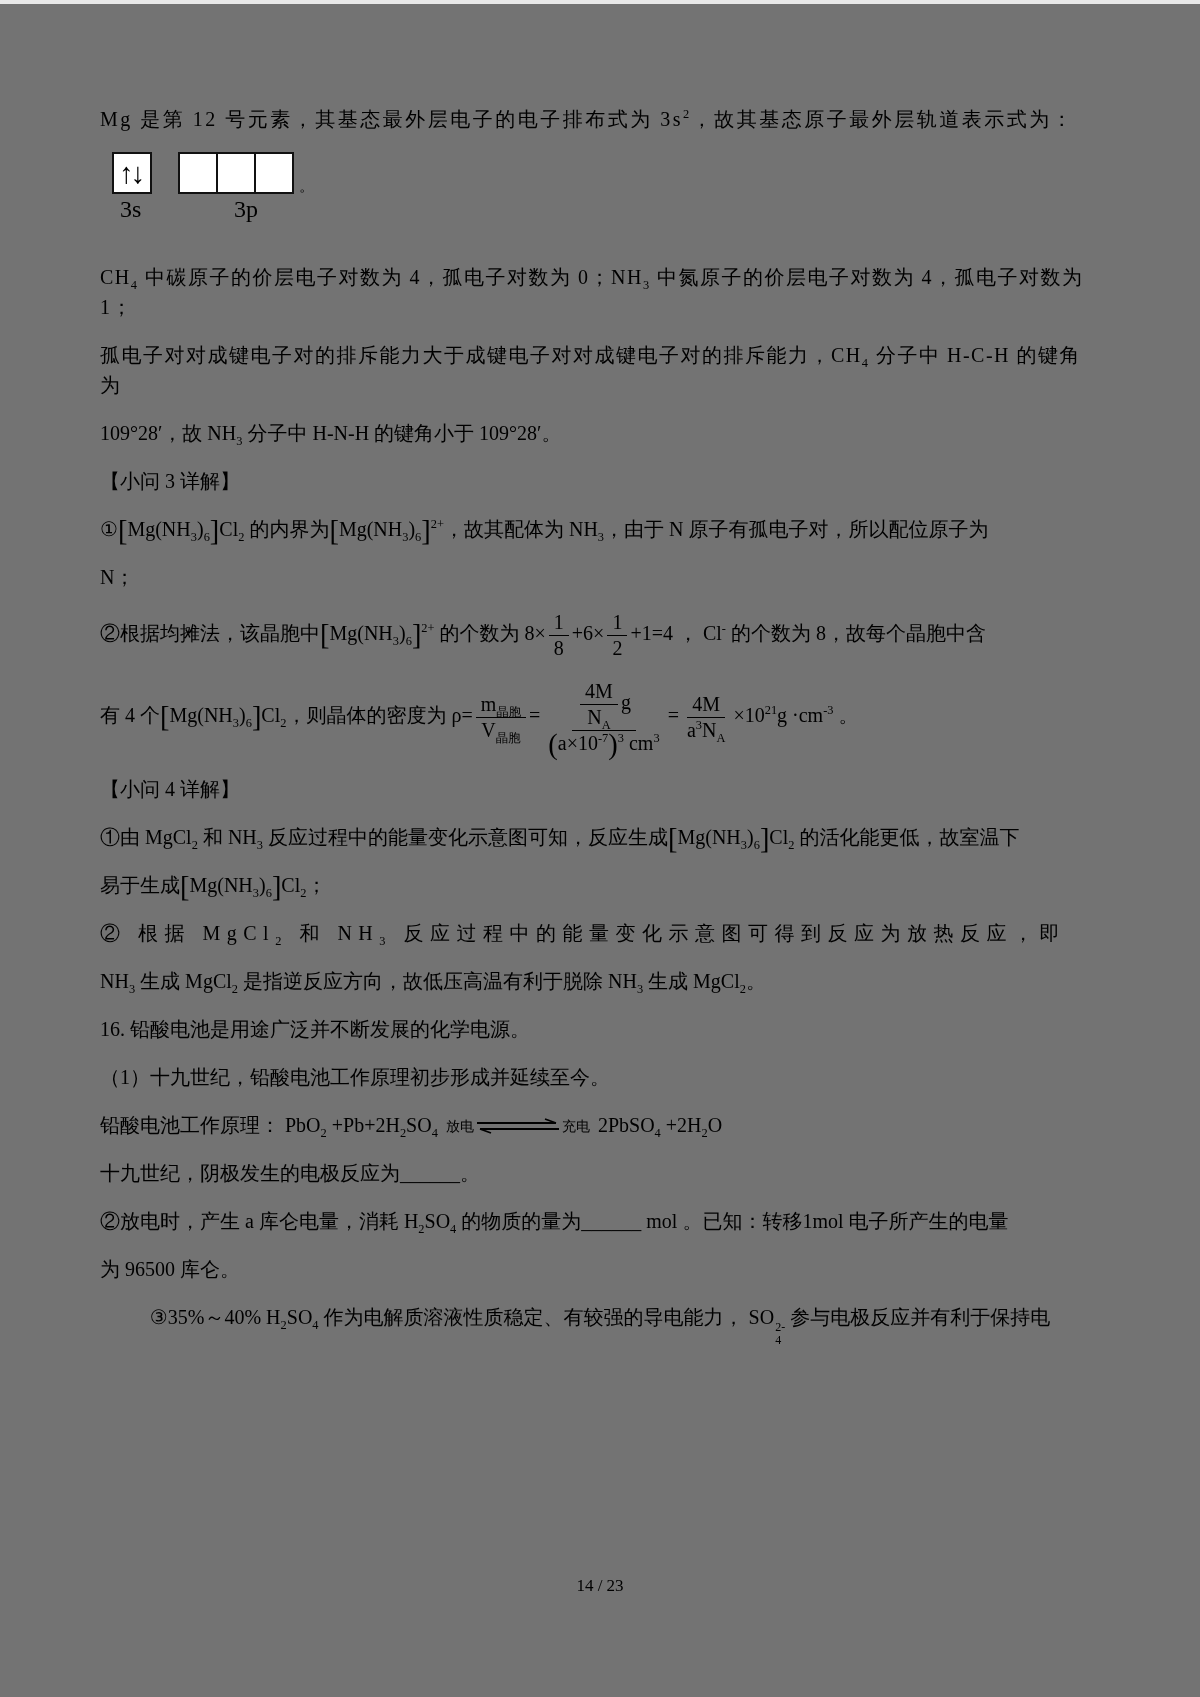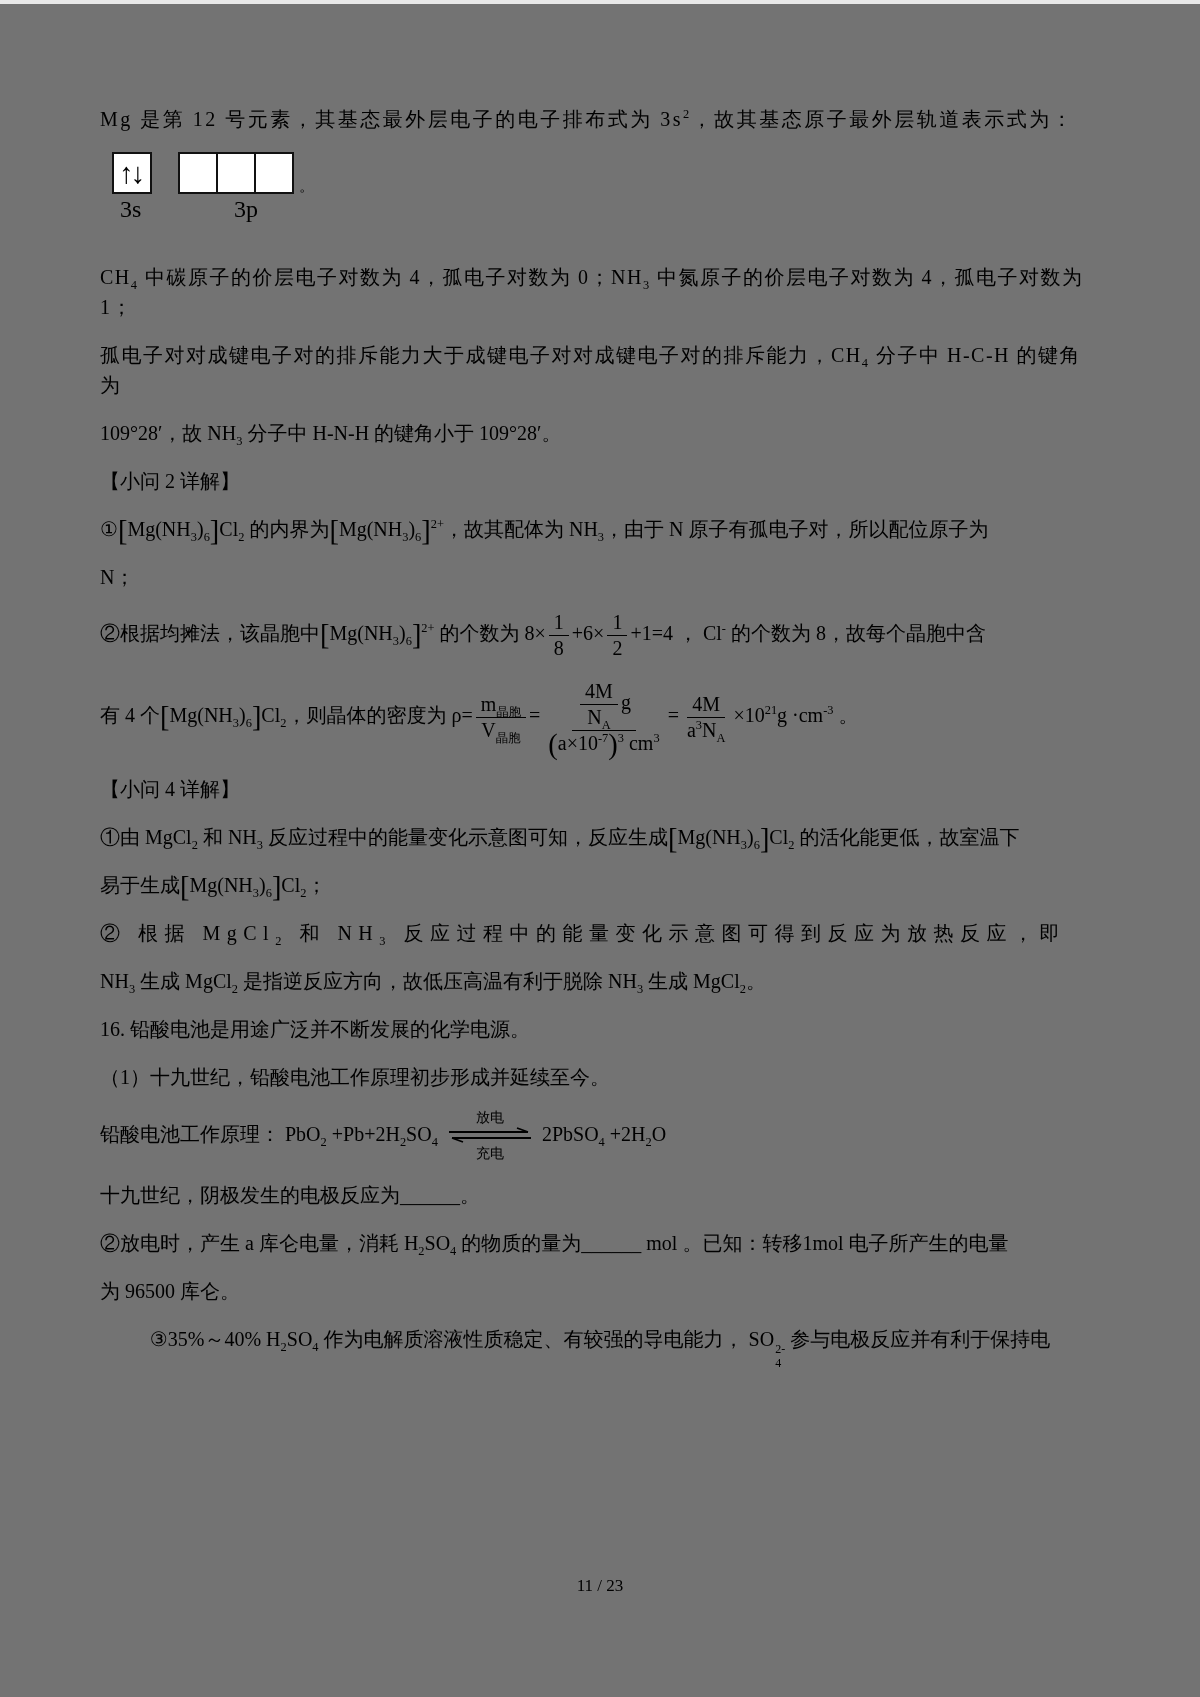--- a/index.html
+++ b/index.html
@@ -31,21 +31,21 @@
   .frac .fnum{display:block;border-bottom:1.7px solid #000;padding:0 5px;}
   .frac .fden{display:block;padding:0 5px;}
   .frac .frac{vertical-align:middle;}
   
   .ss{
     display:inline-flex;flex-direction:column;align-items:flex-start;
     font-size:0.6em;line-height:1.15;vertical-align:-0.55em;margin-left:1px;
   }
   
   .rxn{
-    display:inline-flex;flex-direction:column;align-items:center;
+    display:inline-flex;flex-direction:row;align-items:center;
     vertical-align:middle;margin:0 8px;line-height:1;
   }
   .rxn .rlbl{font-size:14px;line-height:1.15;}
   
   .orbital{position:relative;height:96px;margin:12px 0 14px 12px;}
   .orb-row{display:flex;align-items:flex-start;}
   .orb-box{width:40px;height:42px;border:2px solid #111;box-sizing:border-box;background:#fff;}
   .s-box{display:flex;align-items:center;justify-content:center;
          font-size:29px;font-weight:bold;letter-spacing:-3px;padding-right:3px;}
   .orb-gap{width:26px;}
@@ -102,21 +102,21 @@
     <div class="orb-labels" data-name="orbital-labels">
       <span class="lab-s" data-name="label-3s">3s</span>
       <span class="lab-p" data-name="label-3p">3p</span>
     </div>
   </div>
 
   <div id="flow-b" data-name="text-flow-main">
       <p class="ln" data-name="para-ch4-nh3-pairs">CH<sub>4</sub> 中碳原子的价层电子对数为 4，孤电子对数为 0；NH<sub>3</sub> 中氮原子的价层电子对数为 4，孤电子对数为 1；</p>
       <p class="ln" data-name="para-lone-pair-repulsion">孤电子对对成键电子对的排斥能力大于成键电子对对成键电子对的排斥能力，CH<sub>4</sub> 分子中 H-C-H 的键角为</p>
       <p class="ln" data-name="para-bond-angle">109°28′，故 NH<sub>3</sub> 分子中 H-N-H 的键角小于 109°28′。</p>
-      <p class="ln" data-name="heading-subq3">【小问 2 详解】</p>
+      <p class="ln" data-name="heading-subq3">【小问 3 详解】</p>
       <p class="ln" data-name="para-inner-sphere">①<span class="bb">[</span>Mg(NH<sub>3</sub>)<sub>6</sub><span class="bb">]</span>Cl<sub>2</sub> 的内界为<span class="bb">[</span>Mg(NH<sub>3</sub>)<sub>6</sub><span class="bb">]</span><sup>2+</sup>，故其配体为 NH<sub>3</sub>，由于 N 原子有孤电子对，所以配位原子为</p>
       <p class="ln" data-name="para-n-semicolon">N；</p>
       <p class="ln" data-name="para-unit-cell-count">②根据均摊法，该晶胞中<span class="bb">[</span>Mg(NH<sub>3</sub>)<sub>6</sub><span class="bb">]</span><sup>2+</sup> 的个数为 8×<span class="frac" data-name="fraction">
           <span class="fnum">1</span>
           <span class="fden">8</span>
         </span>+6×<span class="frac" data-name="fraction">
           <span class="fnum">1</span>
           <span class="fden">2</span>
         </span>+1=4 ，  Cl<sup>-</sup> 的个数为 8，故每个晶胞中含</p>
       <p class="ln" data-name="para-density-formula">有 4 个<span class="bb">[</span>Mg(NH<sub>3</sub>)<sub>6</sub><span class="bb">]</span>Cl<sub>2</sub>，则晶体的密度为 ρ=<span class="frac" data-name="fraction">
@@ -149,15 +149,15 @@
         </span>2PbSO<sub>4</sub> +2H<sub>2</sub>O</p>
       <p class="ln" data-name="para-q16-1-1">十九世纪，阴极发生的电极反应为______。</p>
       <p class="ln" data-name="para-q16-1-2">②放电时，产生 a 库仑电量，消耗 H<sub>2</sub>SO<sub>4</sub> 的物质的量为______ mol 。已知：转移1mol 电子所产生的电量</p>
       <p class="ln" data-name="para-coulomb">为 96500 库仑。</p>
       <p class="ln" data-name="para-q16-1-3">③35%～40% H<sub>2</sub>SO<sub>4</sub> 作为电解质溶液性质稳定、有较强的导电能力， SO<span class="ss" data-name="stacked-charge-subscript">
           <span>2-</span>
           <span>4</span>
         </span> 参与电极反应并有利于保持电</p>
     </div>
 
-  <div class="footer" data-name="page-number">11 / 23</div>
+  <div class="footer" data-name="page-number">14 / 23</div>
 
 </div>
 
 </body></html>

